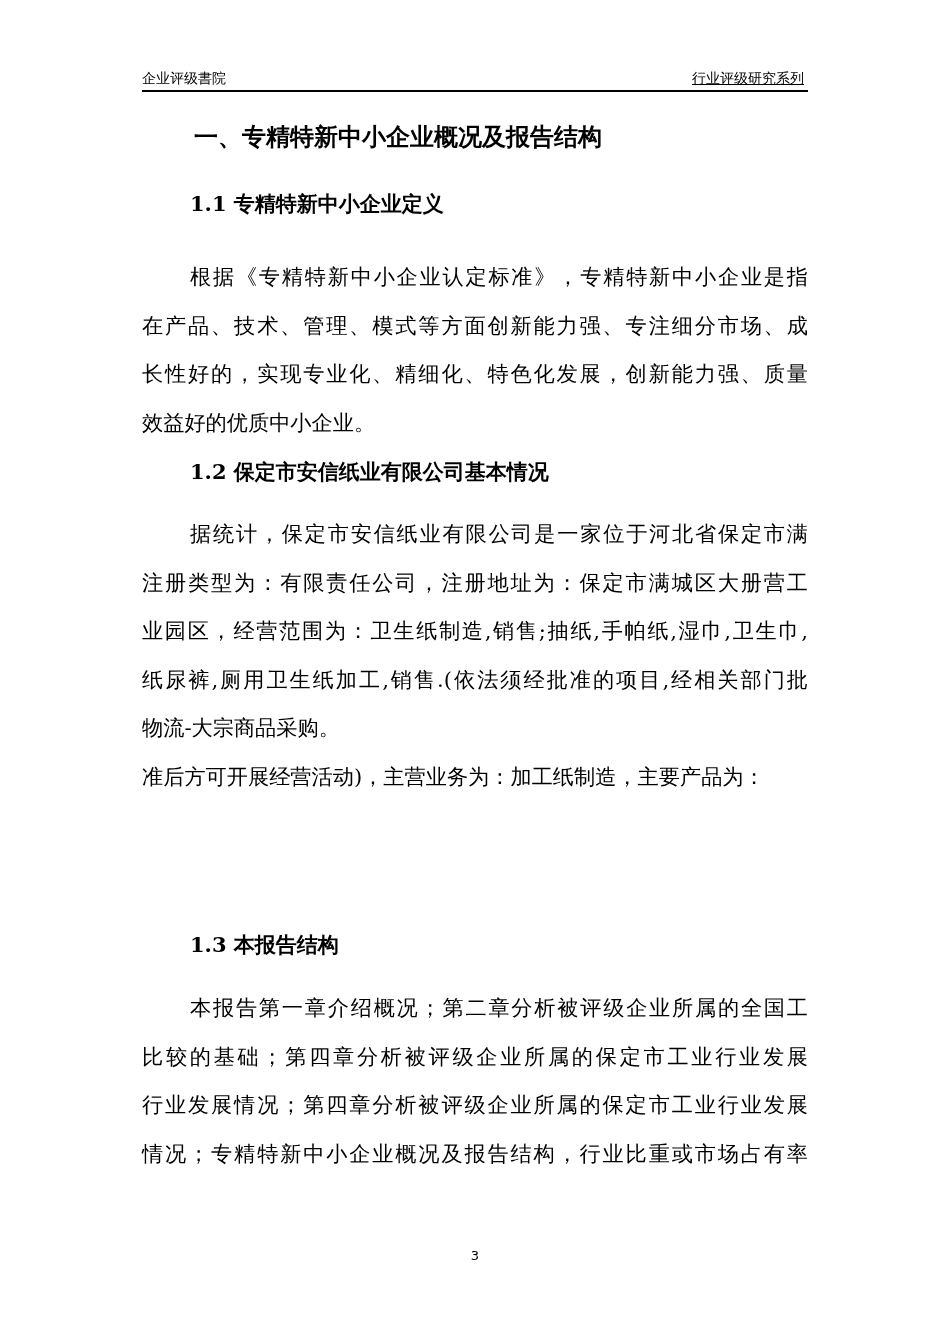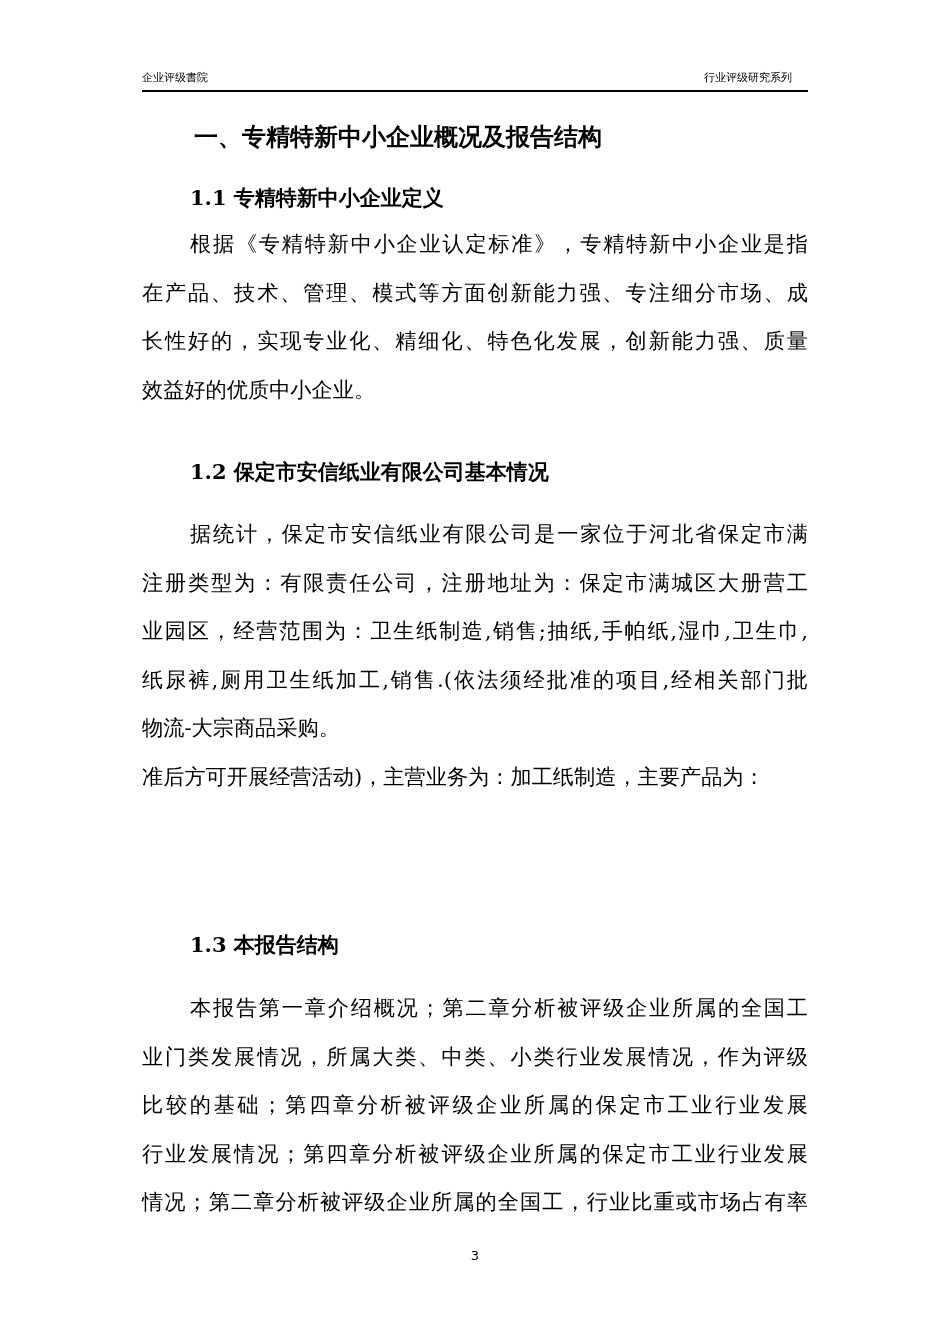--- a/index.html
+++ b/index.html
@@ -1,62 +1,61 @@
 <!DOCTYPE html>
 <html><head>
 <meta charset="utf-8">
 <style>
   html, body { margin: 0; padding: 0; background: #ffffff; }
   body { width: 950px; height: 1344px; position: relative; overflow: hidden; color: #000; }
   .page { position: absolute; left: 0; top: 0; width: 950px; height: 1344px; background: #fff; }
   .header { position: absolute; left: 142px; top: 68px; width: 666px; height: 22px; border-bottom: 2px solid #000; }
-  .header span { position: absolute; top: 0; font-family: "DejaVu Sans", sans-serif; font-size: 11px; line-height: 20px; }
+  .header span { position: absolute; top: 0; font-family: "DejaVu Sans", sans-serif; font-size: 14px; line-height: 20px; }
   .header .left { left: 0; }
-  .header .right { right: 16px; }
+  .header .right { right: 4px; text-decoration: underline; }
   .h1 { position: absolute; left: 194px; top: 120px; font-family: "DejaVu Sans", sans-serif; font-weight: bold; font-size: 24px; line-height: 34px; white-space: nowrap; }
   .h2 { position: absolute; left: 190px; font-family: "DejaVu Serif", serif; font-weight: bold; font-size: 21px; line-height: 34px; white-space: nowrap; }
   .para { position: absolute; left: 142px; width: 666px; font-family: "DejaVu Serif", serif; font-size: 21.2px; line-height: 48.6px; text-align: justify; text-indent: 2em; }
   .para .line { display: block; text-indent: 0; white-space: nowrap; text-align-last: justify; }
   .para .line.first { padding-left: 48px; }
   .para .line.last { text-align-last: left; }
   .pagenum { position: absolute; left: 0; width: 950px; top: 1248px; text-align: center; font-family: "DejaVu Sans", sans-serif; font-size: 13px; }
 </style>
 </head>
 <body>
 
 <div class="page">
 
   <div class="header">
     <span class="left">企业评级書院</span>
     <span class="right">行业评级研究系列</span>
   </div>
 
   <div class="h1">一、专精特新中小企业概况及报告结构</div>
 
-  <div class="h2" style="top:181px;">1.1 专精特新中小企业定义</div>
-  <div class="para" style="top:220px;">
+  <div class="h2" style="top:187px;">1.1 专精特新中小企业定义</div>
+  <div class="para" style="top:253px;">
     <span class="line first">根据《专精特新中小企业认定标准》，专精特新中小企业是指</span>
     <span class="line">在产品、技术、管理、模式等方面创新能力强、专注细分市场、成</span>
     <span class="line">长性好的，实现专业化、精细化、特色化发展，创新能力强、质量</span>
     <span class="line last">效益好的优质中小企业。</span>
   </div>
 
   <div class="h2" style="top:455px;text-align:right;">1.2 保定市安信纸业有限公司基本情况</div>
   <div class="para" style="top:510px;">
     <span class="line first">据统计，保定市安信纸业有限公司是一家位于河北省保定市满</span>
     <span class="line">注册类型为：有限责任公司，注册地址为：保定市满城区大册营工</span>
     <span class="line">业园区，经营范围为：卫生纸制造,销售;抽纸,手帕纸,湿巾,卫生巾,</span>
     <span class="line">纸尿裤,厕用卫生纸加工,销售.(依法须经批准的项目,经相关部门批</span>
     <span class="line last">物流-大宗商品采购。</span>
     <span class="line last">准后方可开展经营活动)，主营业务为：加工纸制造，主要产品为：</span>
   </div>
 
   <div class="h2" style="top:928px;">1.3 本报告结构</div>
   <div class="para" style="top:984px;">
     <span class="line first">本报告第一章介绍概况；第二章分析被评级企业所属的全国工</span>
-    <span class="line">业门类发展情况，所属大类、中类、小类行业发展情况，作为评级</span>
     <span class="line">比较的基础；第四章分析被评级企业所属的保定市工业行业发展</span>
     <span class="line">行业发展情况；第四章分析被评级企业所属的保定市工业行业发展</span>
-    <span class="line">情况；第二章分析被评级企业所属的全国工，行业比重或市场占有率</span>
+    <span class="line">情况；专精特新中小企业概况及报告结构，行业比重或市场占有率</span>
   </div>
 
   <div class="pagenum">3</div>
 </div>
 
 </body></html>

